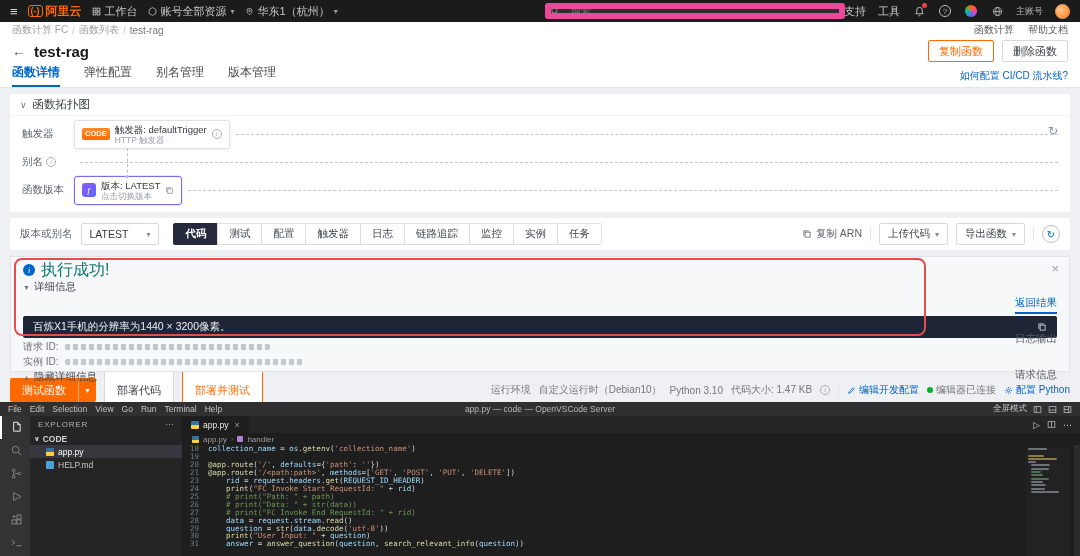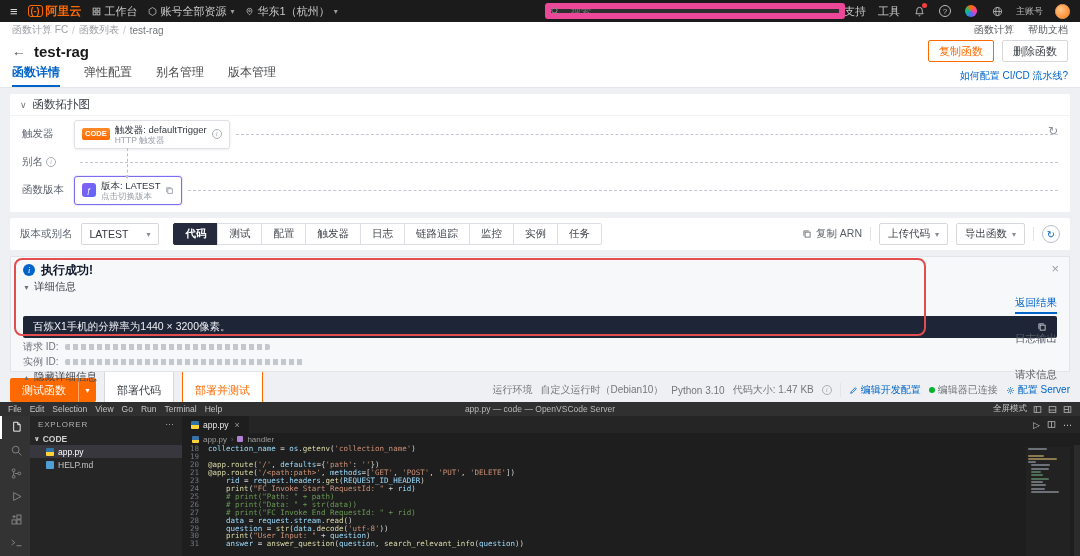--- a/index.html
+++ b/index.html
@@ -78,21 +78,21 @@
   .seg.active{background:#252b3d;border-color:#252b3d;color:#fff;font-weight:bold;}
   .tb-rt{margin-left:auto;display:flex;align-items:center;gap:8px;}
   .arn{display:flex;align-items:center;gap:4px;font-size:10.5px;color:#595f66;cursor:pointer;white-space:nowrap;}
   .vr{width:1px;height:14px;background:#e2e4e8;}
   .mini-btn{height:22px;padding:0 8px;font-size:10.5px;border:1px solid #d7d8db;background:#fff;border-radius:2px;color:#40454c;display:inline-flex;align-items:center;gap:5px;cursor:pointer;white-space:nowrap;}
   .circle-btn{width:18px;height:18px;border:1px solid #b9c0c8;border-radius:50%;display:flex;align-items:center;justify-content:center;font-size:10px;color:#0064c8;cursor:pointer;}
 
   .alertbox{height:116px;margin-bottom:6px;background:#f7f8fa;border:1px solid #e1e4e8;position:relative;padding:5px 12px;}
   .a-row1{display:flex;align-items:center;gap:6px;height:16px;}
   .info-i{width:12px;height:12px;border-radius:50%;background:#0064c8;color:#fff;font-size:8px;display:flex;align-items:center;justify-content:center;font-style:italic;font-family:"Liberation Serif",serif;}
-  .a-status{font-size:12px;font-weight:bold;color:#0f172a;}
+  .a-status{font-size:16px;font-weight:normal;color:#0f766e;}
   .a-close{position:absolute;right:10px;top:4px;font-size:13px;color:#9ba0a6;cursor:pointer;}
   .a-toggle{height:14px;display:flex;align-items:center;gap:4px;font-size:10.5px;color:#40454c;margin-top:2px;cursor:pointer;}
   .a-caret{font-size:7px;color:#6d737b;}
   .rtabs{display:flex;gap:18px;height:16px;align-items:flex-end;margin-top:2px;flex-direction:column;}
   .rtab{font-size:10.5px;color:#595f66;padding-bottom:2px;border-bottom:2px solid transparent;cursor:pointer;}
   .rtab.active{color:#0064c8;border-bottom-color:#0064c8;}
   .darkbox{margin-top:4px;height:22px;background:#1e2536;border-radius:2px;display:flex;align-items:center;padding:0 10px;color:#eef0f5;font-size:10.5px;}
   .darkbox .cp{margin-left:auto;cursor:pointer;display:flex;}
   .idrow{height:12px;display:flex;align-items:center;gap:6px;margin-top:3px;font-size:10px;color:#6d737b;}
   .mask{display:inline-block;height:6px;border-radius:2px;background:repeating-linear-gradient(90deg,#c3c7cf 0 5px,transparent 5px 8px);filter:blur(.4px);}
@@ -404,21 +404,21 @@
         </span>
         <span class="blue" style="color:#73777d">
           <span class="gdot"></span>
           <span>编辑器已连接</span>
         </span>
         <span class="blue">
           <svg width="9" height="9" viewBox="0 0 16 16" stroke="#0064c8" fill="none" stroke-width="1.4">
               <circle cx="8" cy="8" r="2.2"></circle>
               <path d="M8 1.8v2M8 12.2v2M1.8 8h2M12.2 8h2M3.6 3.6l1.4 1.4M11 11l1.4 1.4M12.4 3.6L11 5M5 11l-1.4 1.4"></path>
             </svg>
-          <span>配置 Server</span>
+          <span>配置 Python</span>
         </span>
       </span>
     </div>
   </div>
 
   <div class="editor">
     <div class="ed-title">
       <span class="win-title">app.py — code — OpenVSCode Server</span>
       <span id="ed-menus" style="display:flex;gap:8px;z-index:1;">
           <span class="menu">File</span>

